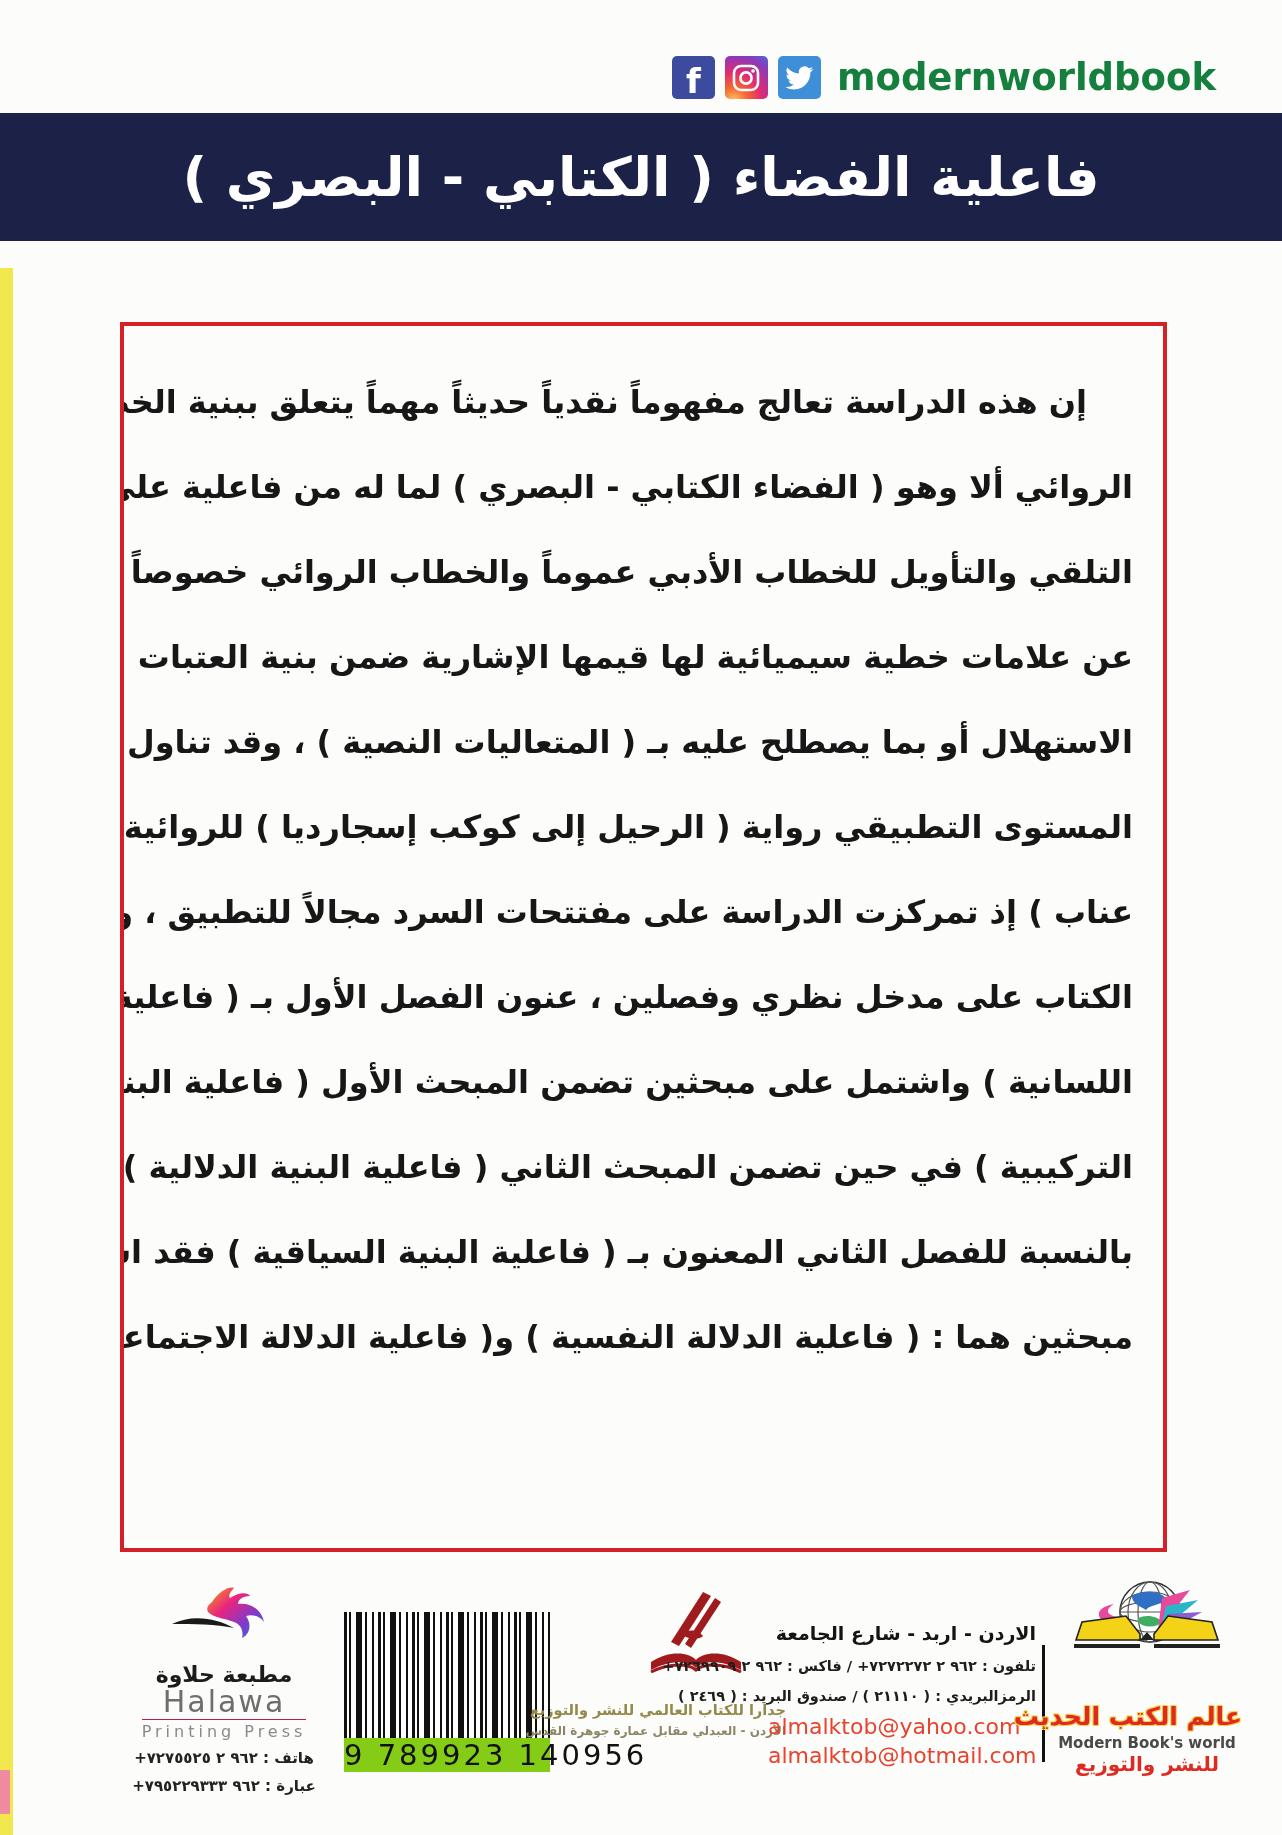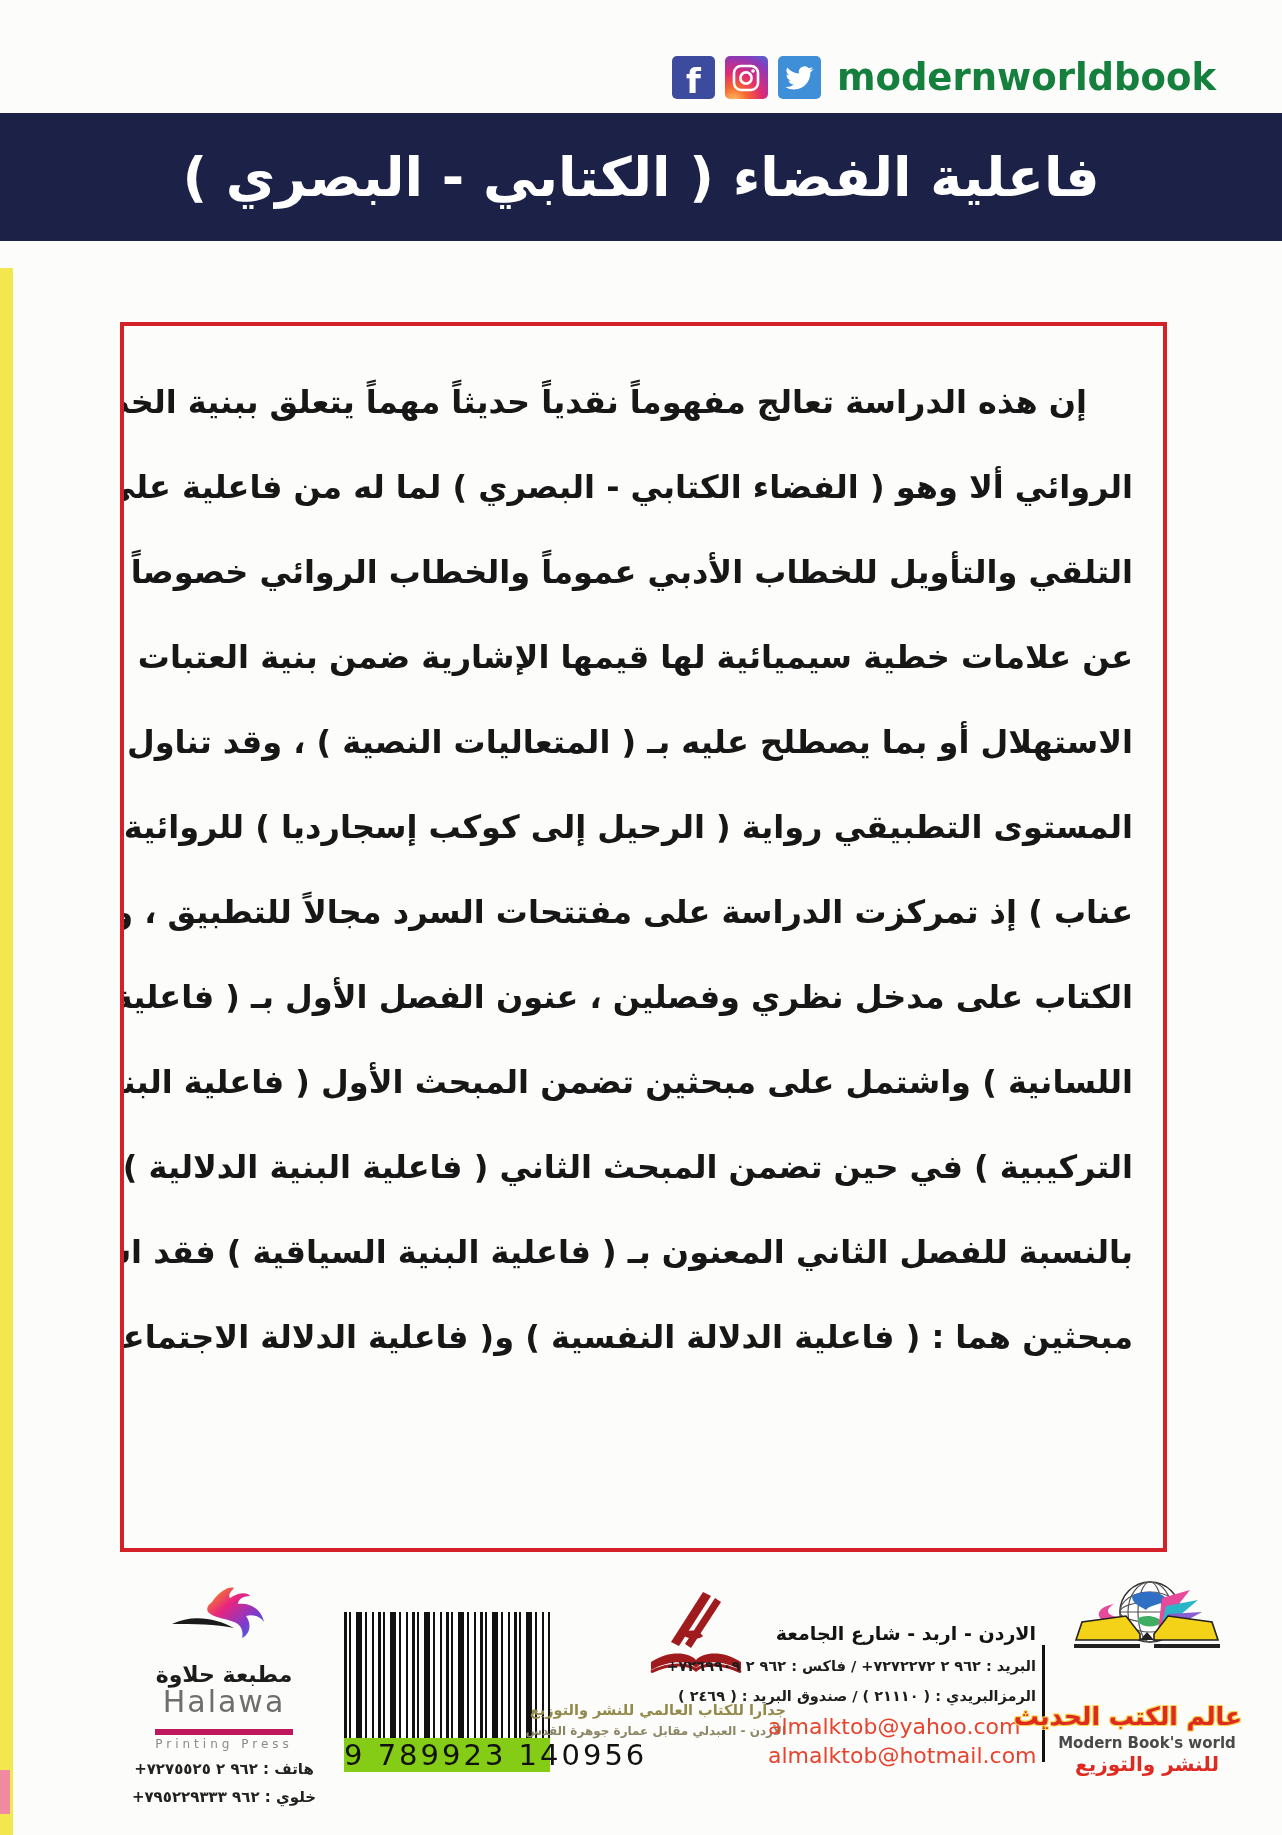--- a/index.html
+++ b/index.html
@@ -27,21 +27,21 @@
   .synopsis-box{position:absolute;left:120px;top:322px;width:1047px;height:1230px;border:4px solid #d42127;
                 box-sizing:border-box;padding:34px 30px 0 20px;overflow:hidden;}
   .par-line{direction:rtl;text-align:right;white-space:nowrap;font-size:32px;font-weight:bold;color:#171717;
             line-height:85px;height:85px;}
   .par-line:first-child{padding-right:46px;}
 
   
   .halawa{position:absolute;left:126px;top:1584px;width:196px;text-align:center;}
   .halawa-ar{direction:rtl;font-size:22px;font-weight:bold;color:#1c1c1c;margin-top:2px;}
   .halawa-en{font-size:30px;color:#6e6e6e;letter-spacing:2px;line-height:1;}
-  .halawa-sub{font-size:12px;color:#8a8a8a;letter-spacing:4px;margin-top:12px;border-top:6px solid #be185d;display:inline-block;padding-top:2px;}
+  .halawa-sub{font-size:16px;color:#8a8a8a;letter-spacing:4px;margin-top:2px;border-top:1px solid #be185d;display:inline-block;padding-top:2px;}
   .halawa-tel{direction:rtl;font-size:15px;font-weight:bold;color:#222;margin-top:8px;white-space:nowrap;}
   .halawa-tel + .halawa-tel{margin-top:10px;}
 
   .barcode-wrap{position:absolute;left:344px;top:1612px;width:206px;text-align:center;background:#fff;}
   .bars{height:132px;background:
      repeating-linear-gradient(90deg,#111 0 3px,#fff 3px 5px,#111 5px 7px,#fff 7px 12px,#111 12px 18px,#fff 18px 21px,#111 21px 23px,#fff 23px 28px,#111 28px 30px,#fff 30px 34px);}
   .barcode-num{font-size:29px;color:#111;letter-spacing:3px;background:#84cc16;margin-top:-6px;position:relative;white-space:nowrap;}
 
   .jadara{position:absolute;left:606px;top:1584px;width:180px;text-align:center;}
   .jadara-name{direction:rtl;font-size:14.5px;font-weight:bold;color:#93894a;margin-top:4px;white-space:nowrap;}
@@ -117,21 +117,21 @@
             <stop offset="1" stop-color="#2f7fd0"></stop>
         </linearGradient>
       </defs>
       <path d="M48 18 C56 6 66 2 70 4 C66 8 64 12 66 14 C74 8 84 8 86 12 C78 12 74 16 74 20 C86 18 98 26 100 38 C96 32 88 30 82 32 C88 40 86 50 78 54 C80 46 76 40 70 38 C60 34 50 34 44 28 C42 24 44 21 48 18 Z" fill="url(#hg)"></path>
       <path d="M8 40 C28 30 52 34 70 44 C52 40 30 40 8 40 Z" fill="#1a1a1a"></path>
     </svg>
     <div class="halawa-ar">مطبعة حلاوة</div>
     <div class="halawa-en">Halawa</div>
     <div class="halawa-sub">Printing Press</div>
     <div class="halawa-tel"><span>هاتف : </span><span class="num" dir="ltr">+٩٦٢ ٢ ٧٢٧٥٥٢٥</span></div>
-    <div class="halawa-tel"><span>خلوي : </span><span class="num" dir="ltr">+٩٦٢ ٧٩٥٢٢٩٣٣٣</span></div>
+    <div class="halawa-tel"><span>عبارة : </span><span class="num" dir="ltr">+٩٦٢ ٧٩٥٢٢٩٣٣٣</span></div>
   </div>
 
   <div class="barcode-wrap">
     <div class="bars"></div>
     <div class="barcode-num">9 789923 140956</div>
   </div>
 
   <div class="jadara">
     <svg width="110" height="110" viewBox="0 0 110 110">
       <g fill="#a01b1e">
@@ -142,21 +142,21 @@
         <path d="M100 78 C82 66 62 68 55 76 L55 84 C62 76 82 76 100 86 Z"></path>
       </g>
       <path d="M10 88 C30 78 48 80 55 86 C62 80 80 78 100 88" fill="none" stroke="#a01b1e" stroke-width="3"></path>
     </svg>
     <div class="jadara-name">جدارا للكتاب العالمي للنشر والتوزيع</div>
     <div class="jadara-addr">الأردن - العبدلي مقابل عمارة جوهرة القدس</div>
   </div>
 
   <div class="contact">
     <div class="contact-addr">الاردن - اربد - شارع الجامعة</div>
-    <div class="contact-line"><span>البريد : </span><span class="num">+٩٦٢ ٢ ٧٢٧٢٢٧٢</span><span> / فاكس : </span><span class="num">+٩٦٢ ٢ ٧٢٦٩٩٠٩</span></div>
+    <div class="contact-line"><span>تلفون : </span><span class="num">+٩٦٢ ٢ ٧٢٧٢٢٧٢</span><span> / فاكس : </span><span class="num">+٩٦٢ ٢ ٧٢٦٩٩٠٩</span></div>
     <div class="contact-line"><span>الرمزالبريدي : </span><span class="num">( ٢١١١٠ )</span><span> / صندوق البريد : </span><span class="num">( ٢٤٦٩ )</span></div>
     <div class="emails">
       <a class="email" href="#">almalktob@yahoo.com</a>
       <a class="email" href="#">almalktob@hotmail.com</a>
     </div>
   </div>
 
   <div class="vline"></div>
 
   <div class="mbw">

